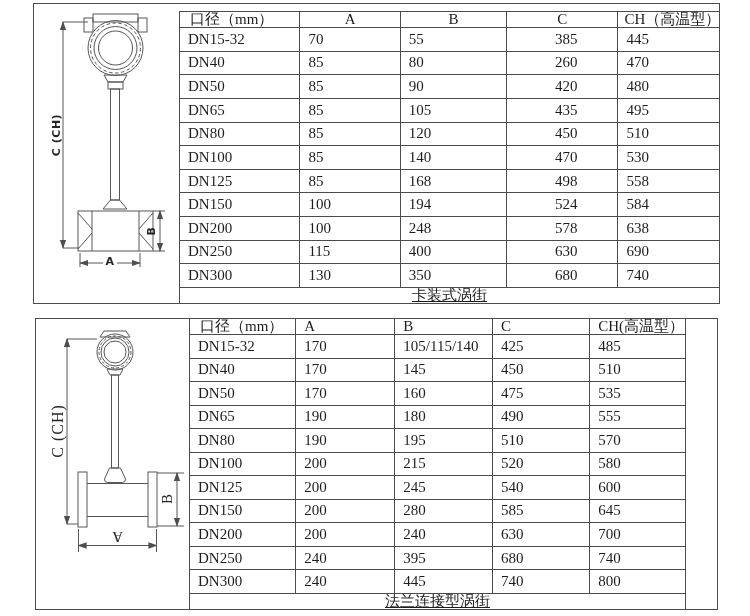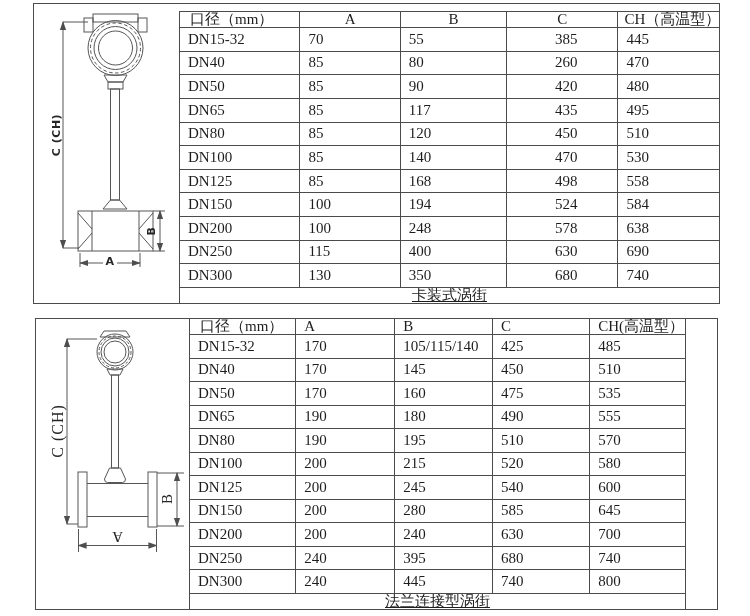--- a/index.html
+++ b/index.html
@@ -138,21 +138,21 @@
           <tr>
             <td class="c0">DN50</td>
             <td class="c1">85</td>
             <td class="c2">90</td>
             <td class="c3">420</td>
             <td class="c4">480</td>
           </tr>
           <tr>
             <td class="c0">DN65</td>
             <td class="c1">85</td>
-            <td class="c2">117</td>
+            <td class="c2">105</td>
             <td class="c3">435</td>
             <td class="c4">495</td>
           </tr>
           <tr>
             <td class="c0">DN80</td>
             <td class="c1">85</td>
             <td class="c2">120</td>
             <td class="c3">450</td>
             <td class="c4">510</td>
           </tr>

